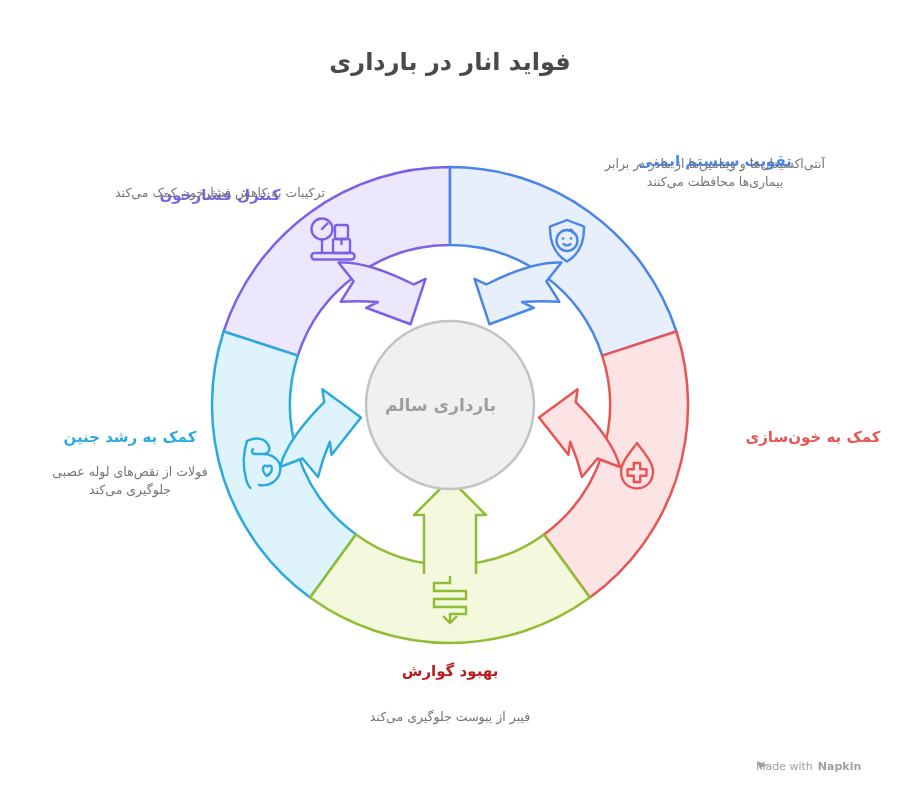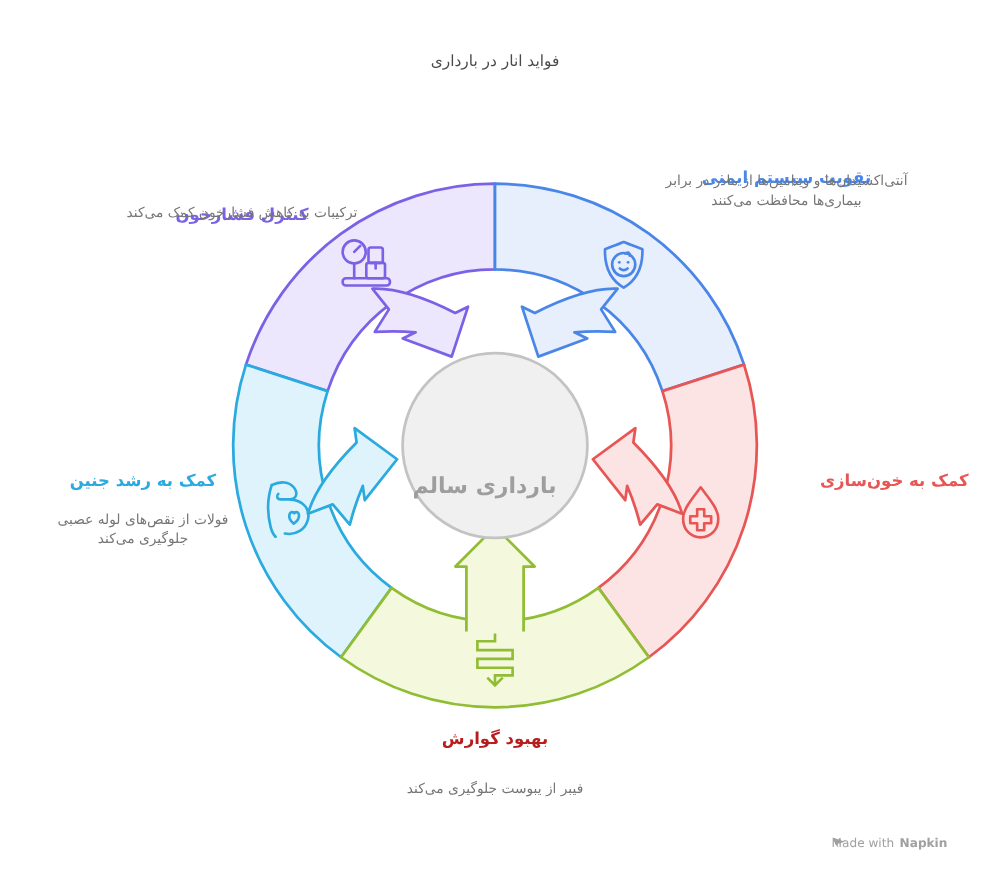--- a/index.html
+++ b/index.html
@@ -3,34 +3,34 @@
 <meta charset="utf-8">
 <style>
   html,body{margin:0;padding:0;background:#ffffff;}
   .canvas{
     position:relative;width:900px;height:798px;background:#ffffff;overflow:hidden;
     font-family:"DejaVu Sans",sans-serif;
   }
   .canvas svg{position:absolute;left:0;top:0;}
   .txt{position:absolute;text-align:center;}
   .rtl{direction:rtl;unicode-bidi:isolate;}
-  .page-title{left:250px;top:48px;width:400px;font-size:14px;font-weight:normal;}
+  .page-title{left:250px;top:48px;width:400px;font-size:24px;font-weight:bold;}
   .seg-heading{font-size:15px;font-weight:bold;}
   .seg-desc{font-size:12.5px;line-height:18px;}
   .h-pressure{left:65px;top:142px;width:310px;}
   .d-pressure{left:65px;top:184px;width:310px;text-align:center;}
   .h-immune{left:560px;top:104px;width:310px;}
   .d-immune{left:560px;top:155px;width:310px;}
   .h-blood{left:685px;top:428px;width:200px;padding-left:28px;}
   .d-blood{left:685px;top:463px;width:200px;}
   .h-fetus{left:25px;top:428px;width:210px;}
   .d-fetus{left:25px;top:463px;width:210px;}
   .h-digestion{left:300px;top:662px;width:300px;}
   .d-digestion{left:300px;top:708px;width:300px;}
-  .center-label{left:366px;top:395px;width:149px;font-size:20px;font-weight:bold;margin-top:34px;}
+  .center-label{left:366px;top:395px;width:149px;font-size:17px;font-weight:bold;}
   .footer{
     position:absolute;left:756px;top:760px;width:140px;display:flex;align-items:center;gap:5px;
     font-size:11px;
   }
   .footer .brand{font-weight:600;}
 </style>
 </head>
 <body>
 
 <div class="canvas">

